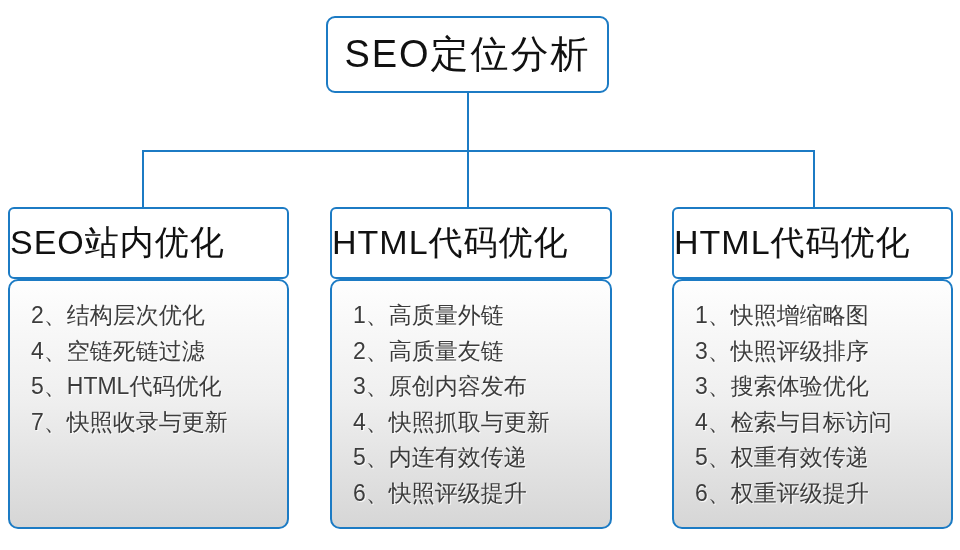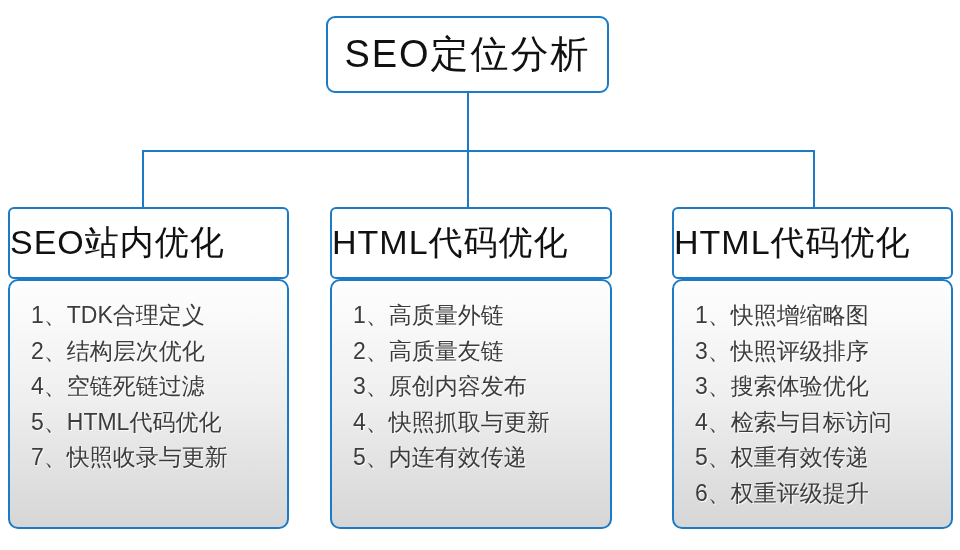--- a/index.html
+++ b/index.html
@@ -60,38 +60,38 @@
 
   <div class="root-box">
     <span>SEO定位分析</span>
   </div>
 
   <div class="column col-0">
     <div class="col-header">
       <span>SEO站内优化</span>
     </div>
     <div class="col-list">
-      <div class="list-item">1、TDK合理定义</div>
       <div class="list-item">2、结构层次优化</div>
       <div class="list-item">4、空链死链过滤</div>
       <div class="list-item">5、HTML代码优化</div>
       <div class="list-item">7、快照收录与更新</div>
     </div>
   </div>
 
   <div class="column col-1">
     <div class="col-header">
       <span>HTML代码优化</span>
     </div>
     <div class="col-list">
       <div class="list-item">1、高质量外链</div>
       <div class="list-item">2、高质量友链</div>
       <div class="list-item">3、原创内容发布</div>
       <div class="list-item">4、快照抓取与更新</div>
       <div class="list-item">5、内连有效传递</div>
+      <div class="list-item">6、快照评级提升</div>
     </div>
   </div>
 
   <div class="column col-2">
     <div class="col-header">
       <span>HTML代码优化</span>
     </div>
     <div class="col-list">
       <div class="list-item">1、快照增缩略图</div>
       <div class="list-item">3、快照评级排序</div>

